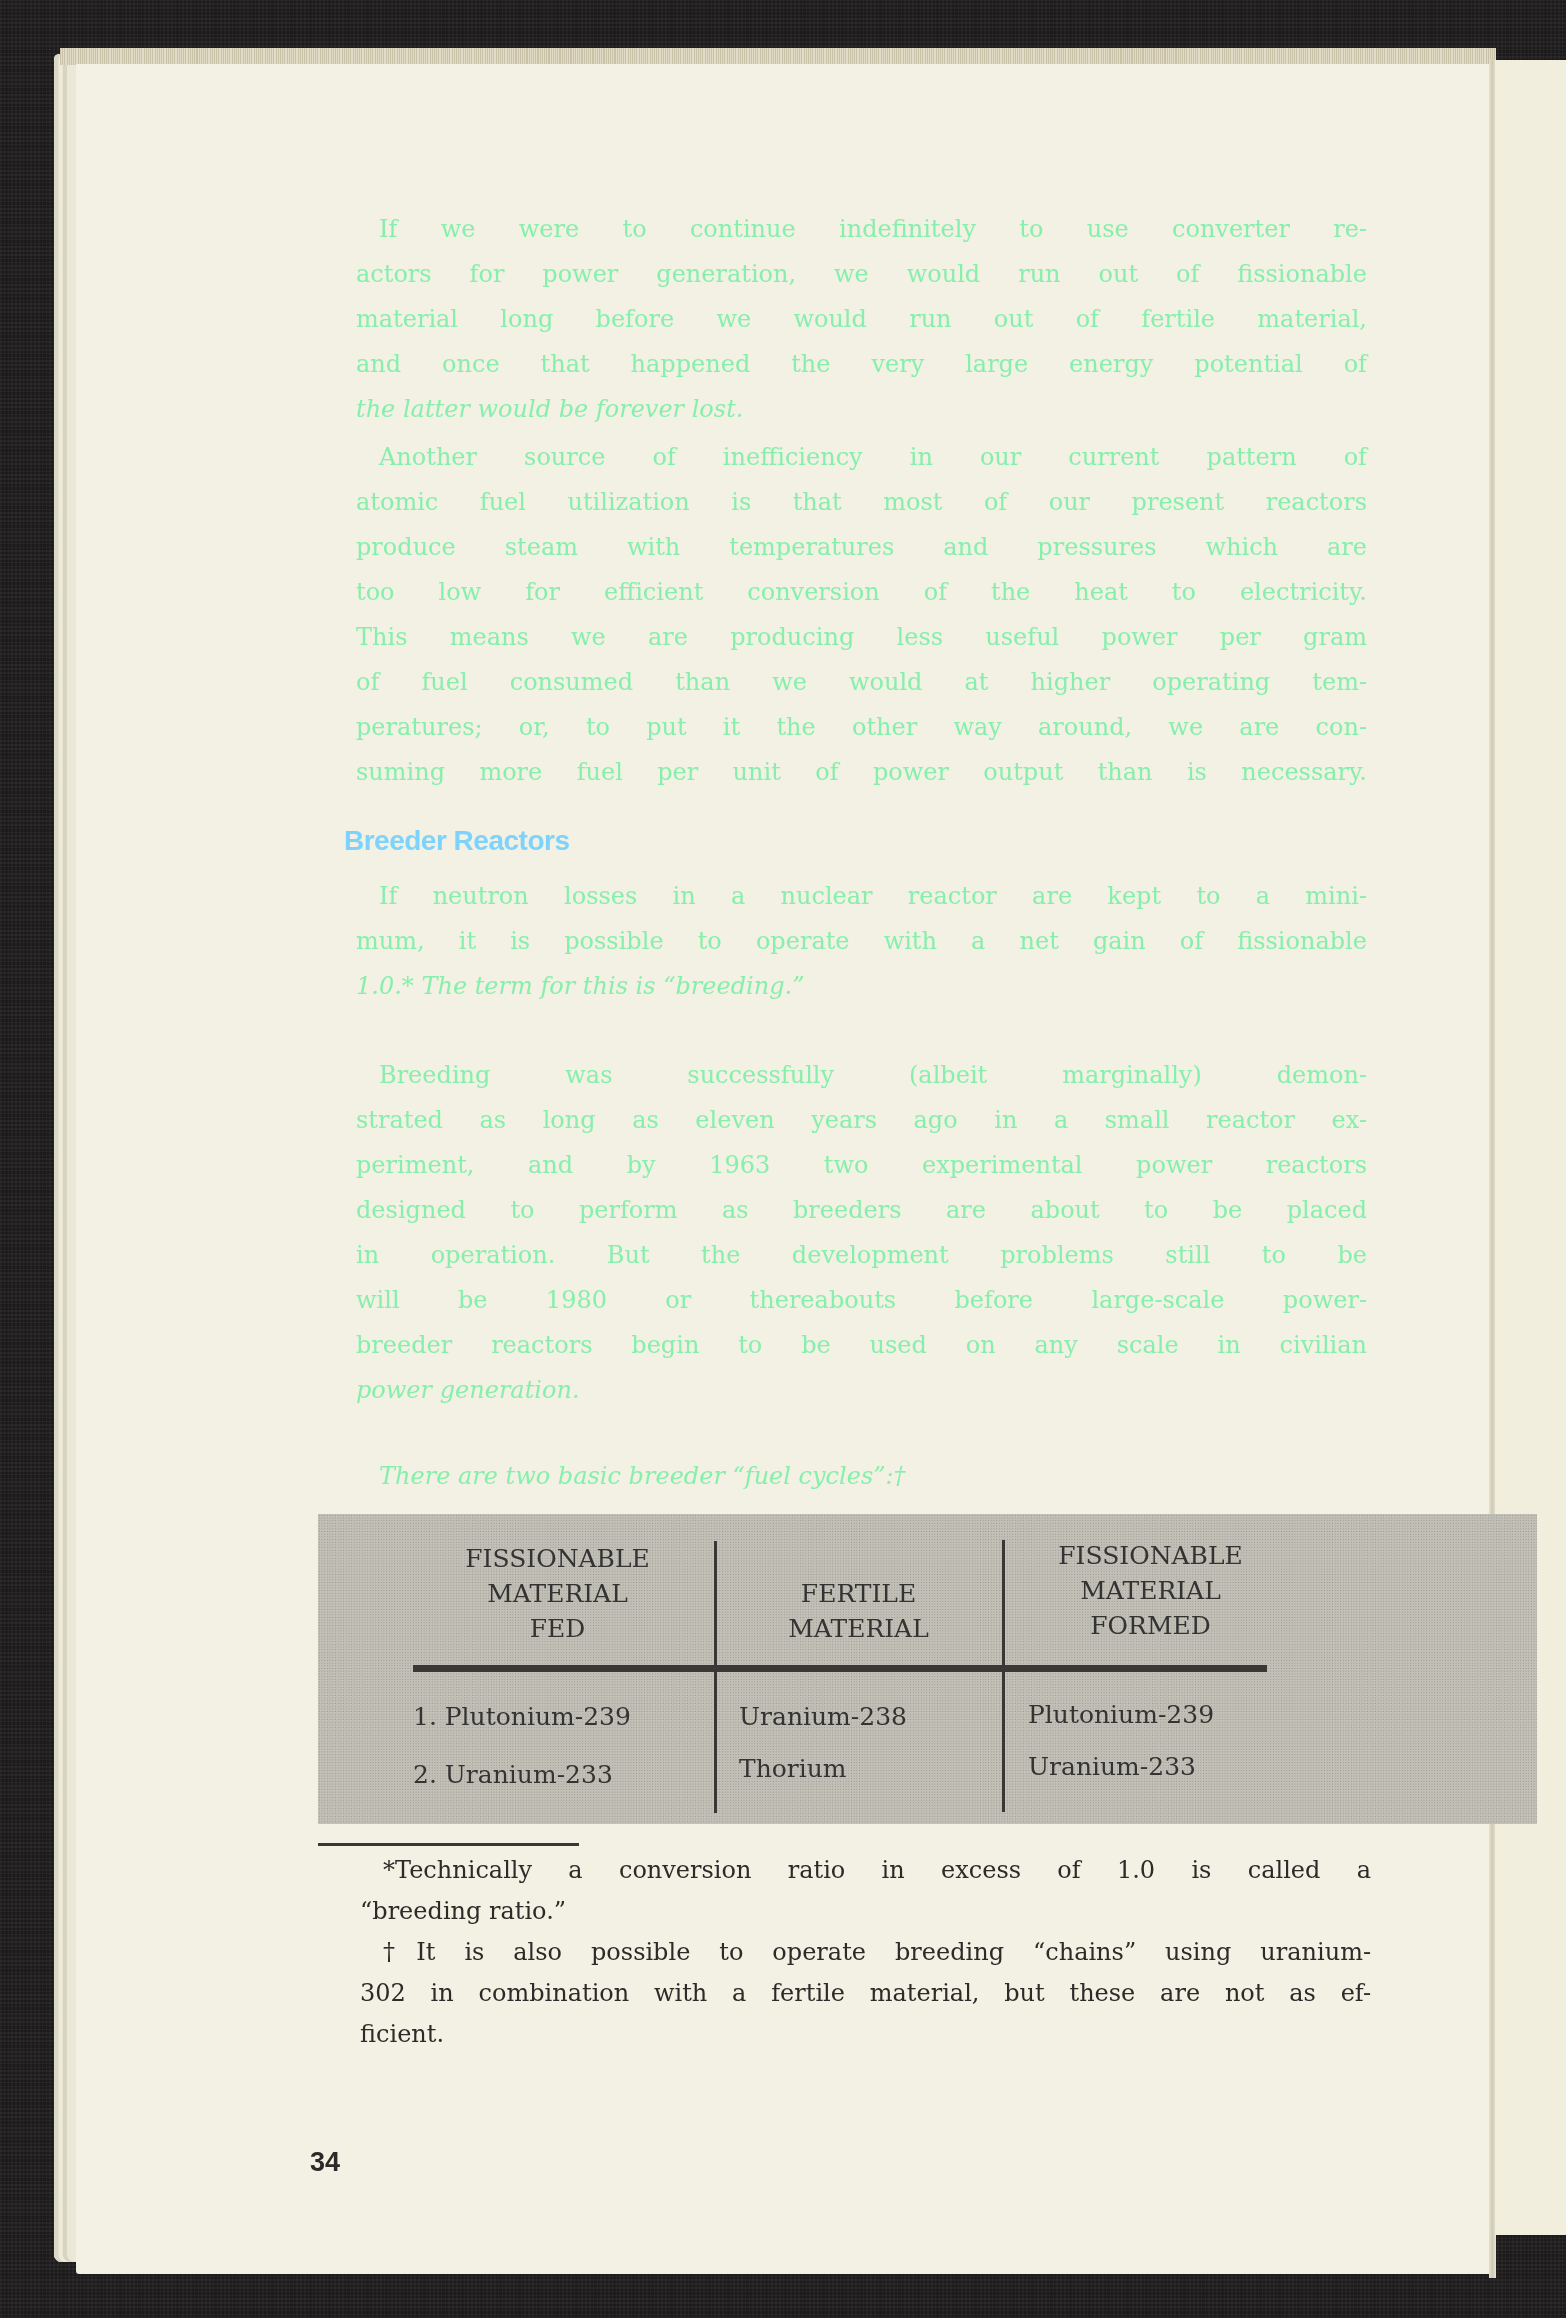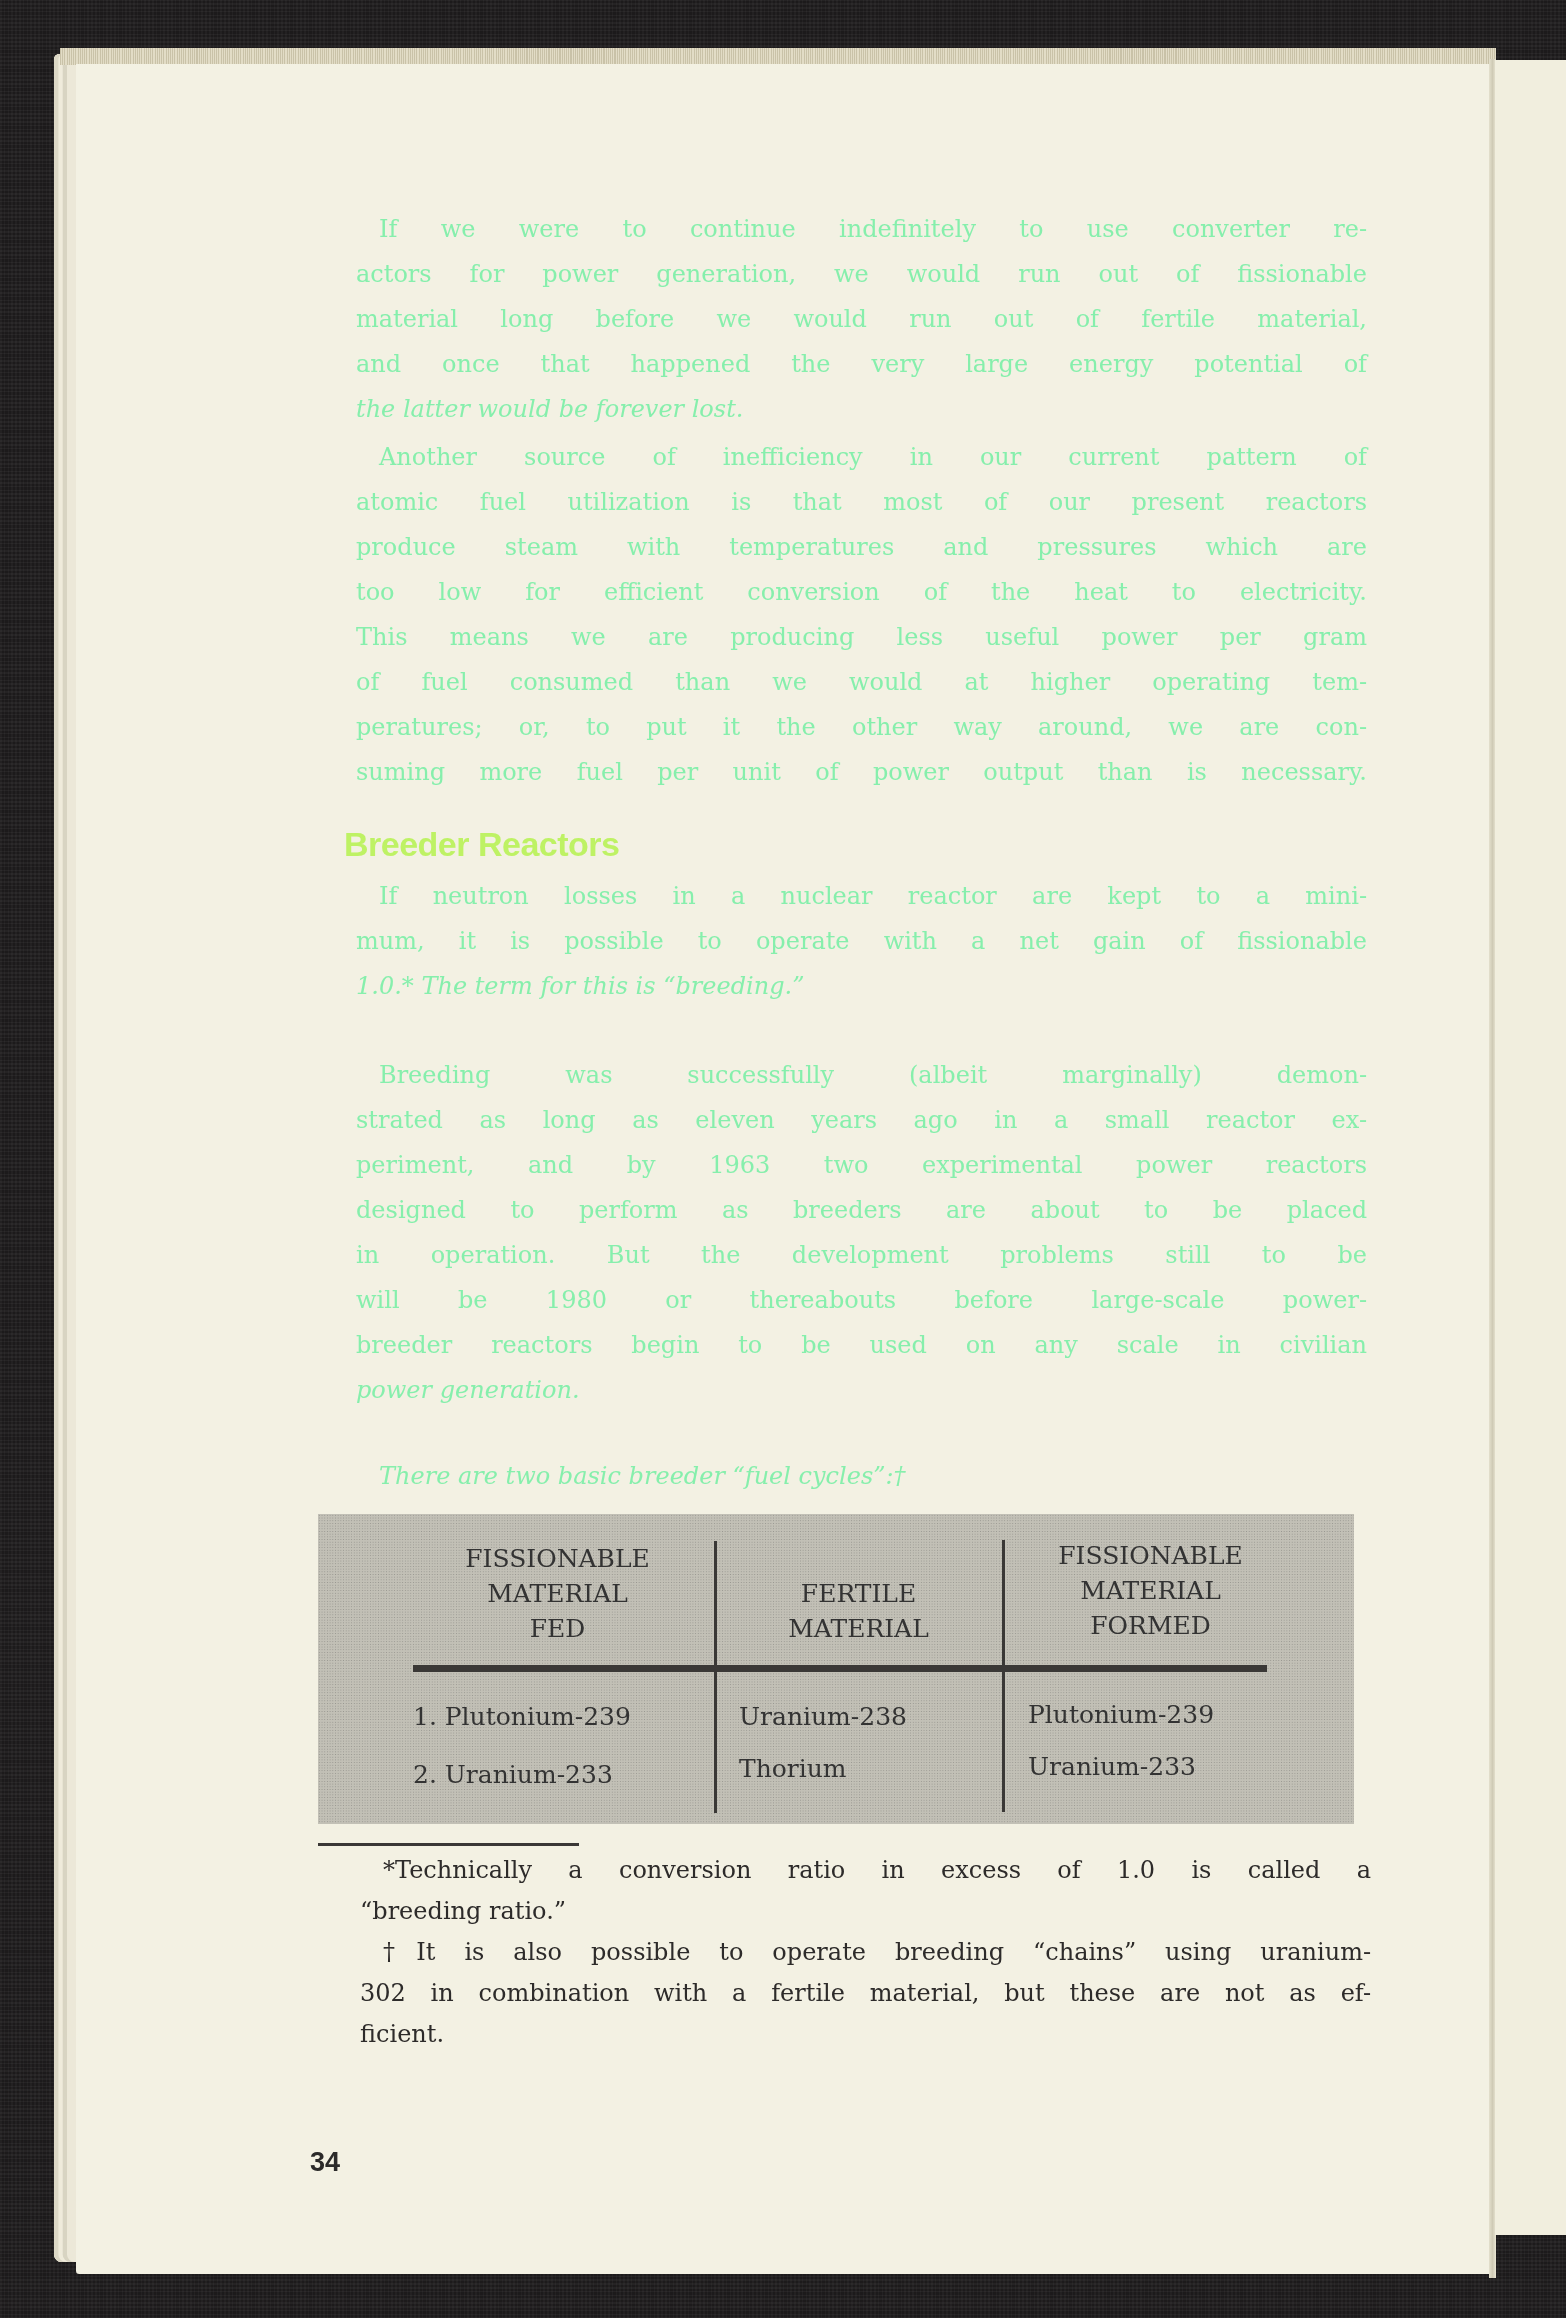--- a/index.html
+++ b/index.html
@@ -28,28 +28,28 @@
     position: absolute; left: 1489px; top: 59px; width: 6.5px; height: 2219px;
     background: linear-gradient(90deg, #e4e0cd, #cfcab5, #eae6d4);
   }
   .next-page {
     position: absolute; left: 1495px; top: 60px; width: 71px; height: 2175px;
     background: #f1eede;
   }
   .heading {
     position: absolute; left: 344px; top: 825px;
     font-family: "Liberation Sans", sans-serif; font-weight: bold;
-    font-size: 34px; color: #bef264; letter-spacing: -0.5px;
+    font-size: 28px; color: #7dd3fc; letter-spacing: -0.5px;
   }
   .block { position: absolute; left: 356px; width: 1011px;
     font-family: "DejaVu Serif", serif; color: #86efac; font-size: 24px; line-height: 45px; }
   .block .line { display: block; white-space: nowrap; text-align: justify; text-align-last: justify; }
   .block .line.last { text-align-last: left; font-style: italic; }
   .fuel-table {
-    position: absolute; left: 318px; top: 1514px; width: 1036px; height: 310px;
+    position: absolute; left: 318px; top: 1514px; width: 1219px; height: 310px;
     background-color: #c2c0b6;
     background-image: radial-gradient(circle, rgba(70,70,70,0.35) 0.5px, transparent 0.9px);
     background-size: 2.7px 2.7px;
   }
   .fuel-table .col-line {
     position: absolute; width: 3.3px; background: #3a3836;
   }
   .fuel-table .head-rule {
     position: absolute; left: 95px; top: 151px; width: 854px; height: 6.5px; background: #3a3836;
   }

